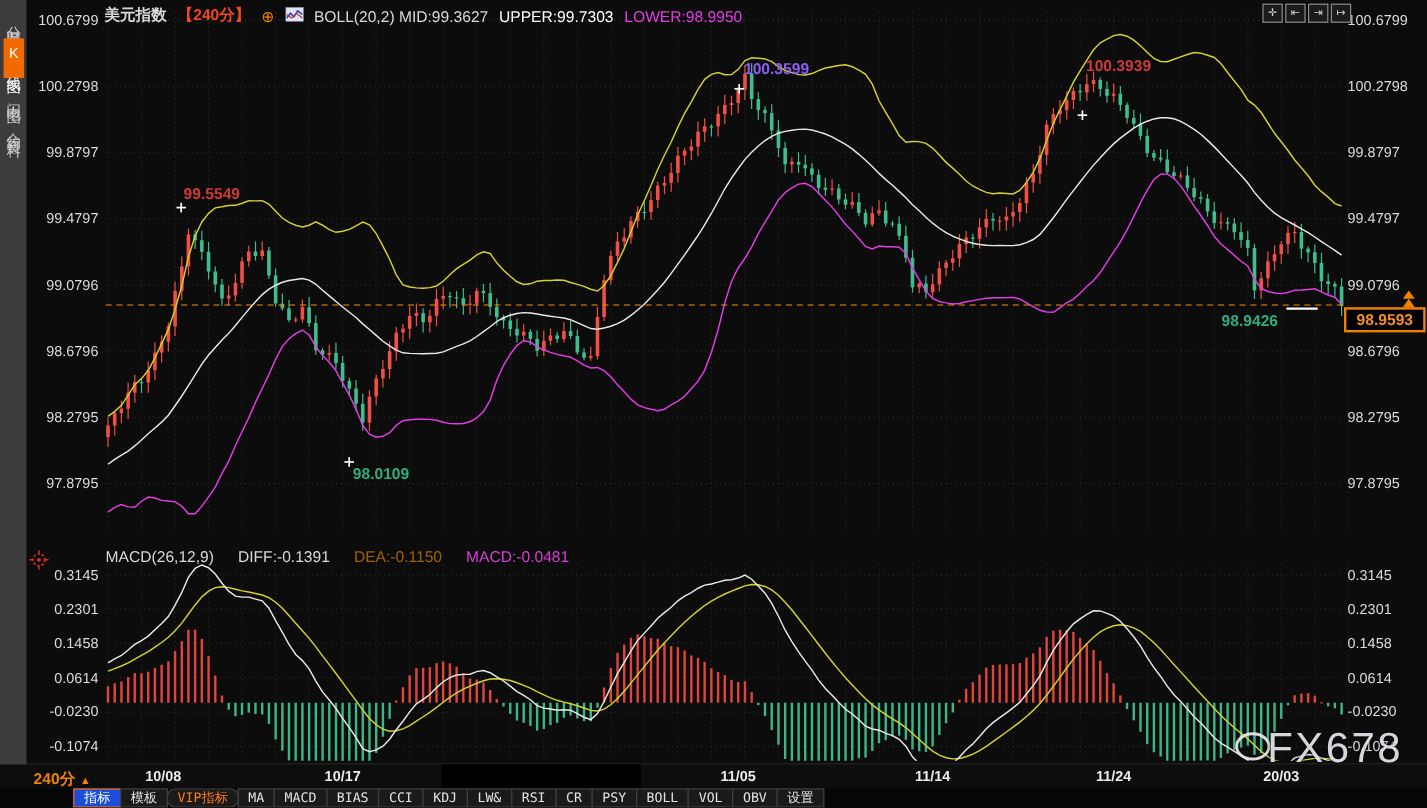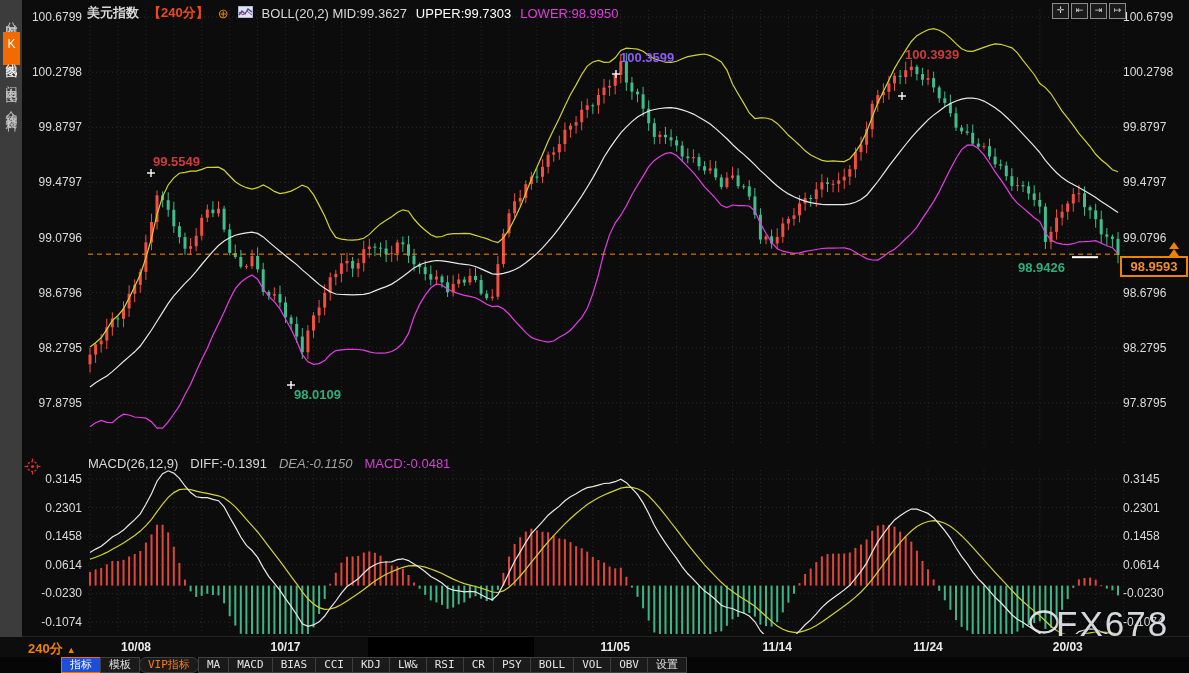--- a/index.html
+++ b/index.html
@@ -27,22 +27,22 @@
   
   #tricons{position:absolute;left:1052px;top:3px;z-index:5;display:flex;gap:2px;}
   .tr-icon{width:15px;height:14px;border:1px solid #8b8b8b;background:#1b1b1b;color:#d5d5d5;
     font-size:9px;line-height:13px;text-align:center;cursor:pointer;}
 
   .ylab{position:absolute;font-size:12px;color:#dcdcdc;z-index:4;}
   .ylab.left{left:26px;width:56px;text-align:right;}
   .ylab.right{left:1123px;text-align:left;}
 
   
-  #macdhdr{position:absolute;left:88px;top:456px;z-index:5;display:flex;gap:12px;font-size:13px;white-space:nowrap;}
-  .m-name{color:#d8d8d8;} .m-diff{color:#d8d8d8;} .m-dea{color:#a3a3a3;font-style:italic;} .m-macd{color:#d63fd6;}
+  #macdhdr{position:absolute;left:88px;top:456px;z-index:5;display:flex;gap:20px;font-size:13px;white-space:nowrap;}
+  .m-name{color:#d8d8d8;} .m-diff{color:#d8d8d8;} .m-dea{color:#a16207;} .m-macd{color:#d63fd6;}
 
   #target{position:absolute;left:24px;top:458px;z-index:5;cursor:pointer;}
 
   
   .annot{position:absolute;font-size:13px;font-weight:bold;z-index:4;white-space:nowrap;}
 
   
   #pricebox{position:absolute;left:1120px;top:256px;width:64px;height:17px;background:#000;
     border:2px solid #f08200;color:#f49023;font-size:13px;font-weight:bold;text-align:center;
     line-height:17px;z-index:5;}

